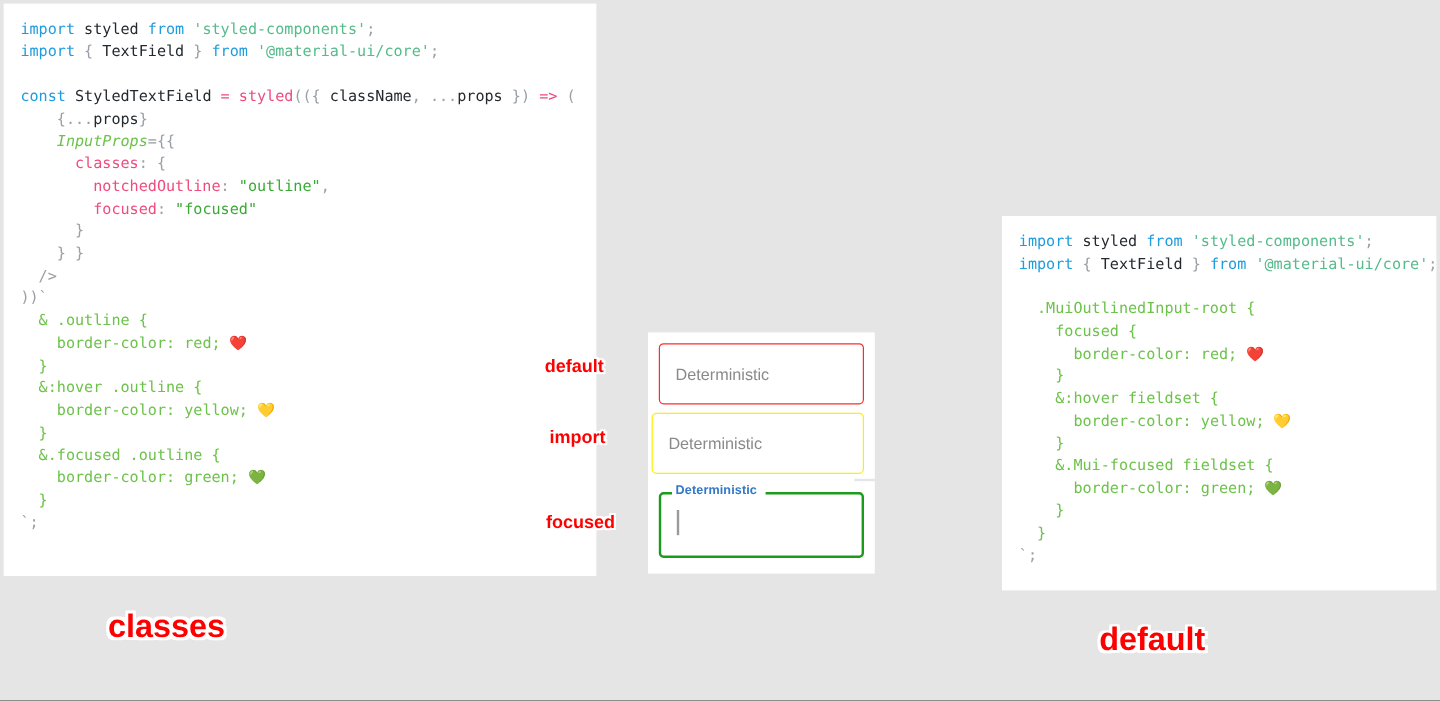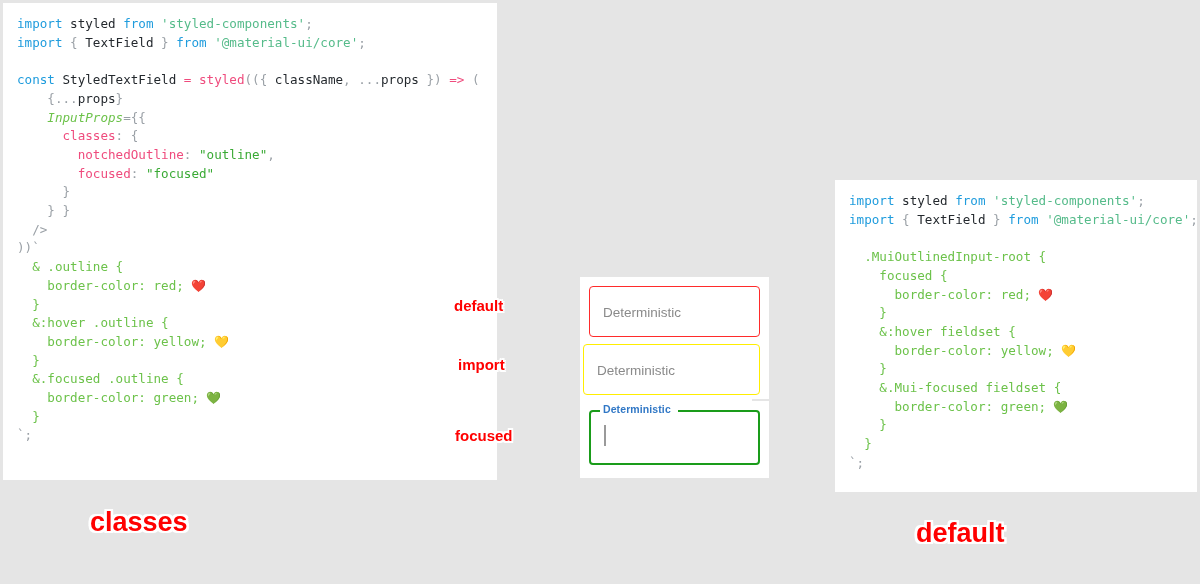--- a/index.html
+++ b/index.html
@@ -63,21 +63,21 @@
   .t-tag   { color: #ef4b7d; }      
   .t-prop  { color: #ef4b7d; }      
   .t-green { color: #6cc24a; text-align: right; }      
   .t-attr  { color: #6cc24a; font-style: italic; }      
   .t-strg  { color: #3aaa35; }      
   .t-emoji { font-family: "DejaVu Sans", sans-serif; font-size: 12px; }
 
   
   #demo-panel {
     position: absolute;
-    left: 580px;
+    left: 540px;
     top: 277px;
     width: 189px;
     height: 261px;
   }
   .demo-bg-a {
     position: absolute;
     left: 0px; top: 0px;
     width: 189px; height: 122px;
     background: #ffffff;
   }

